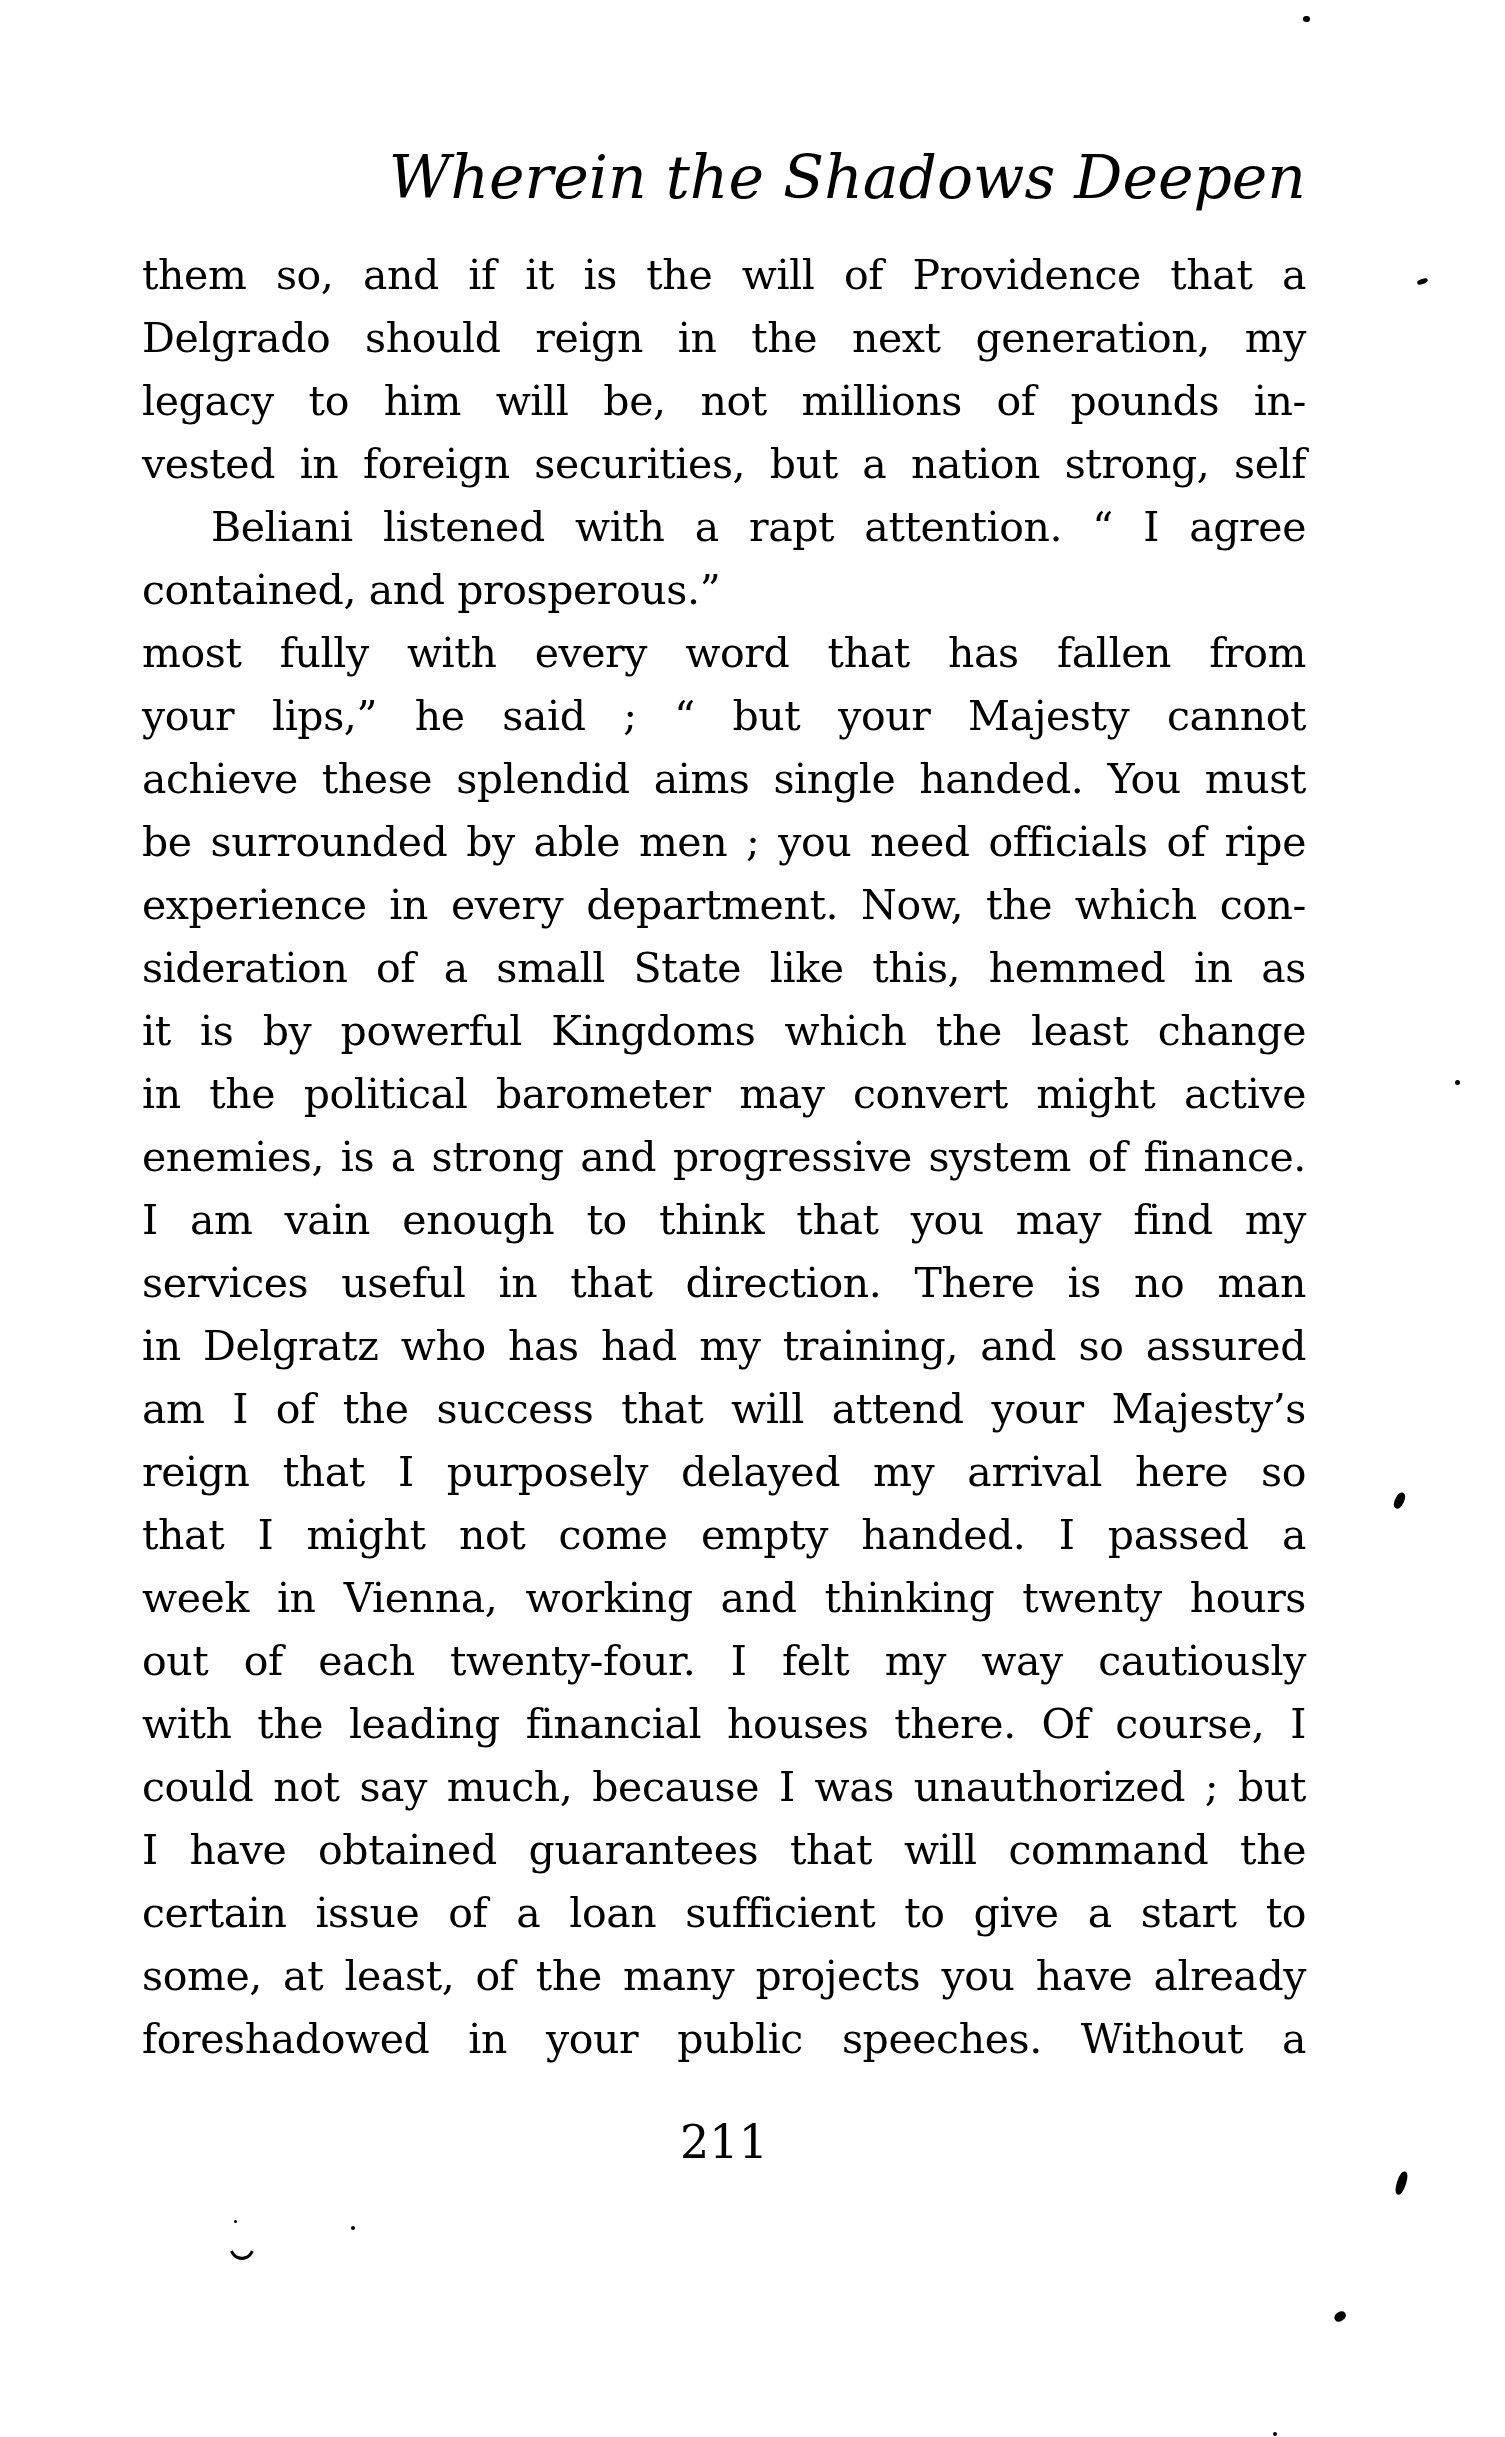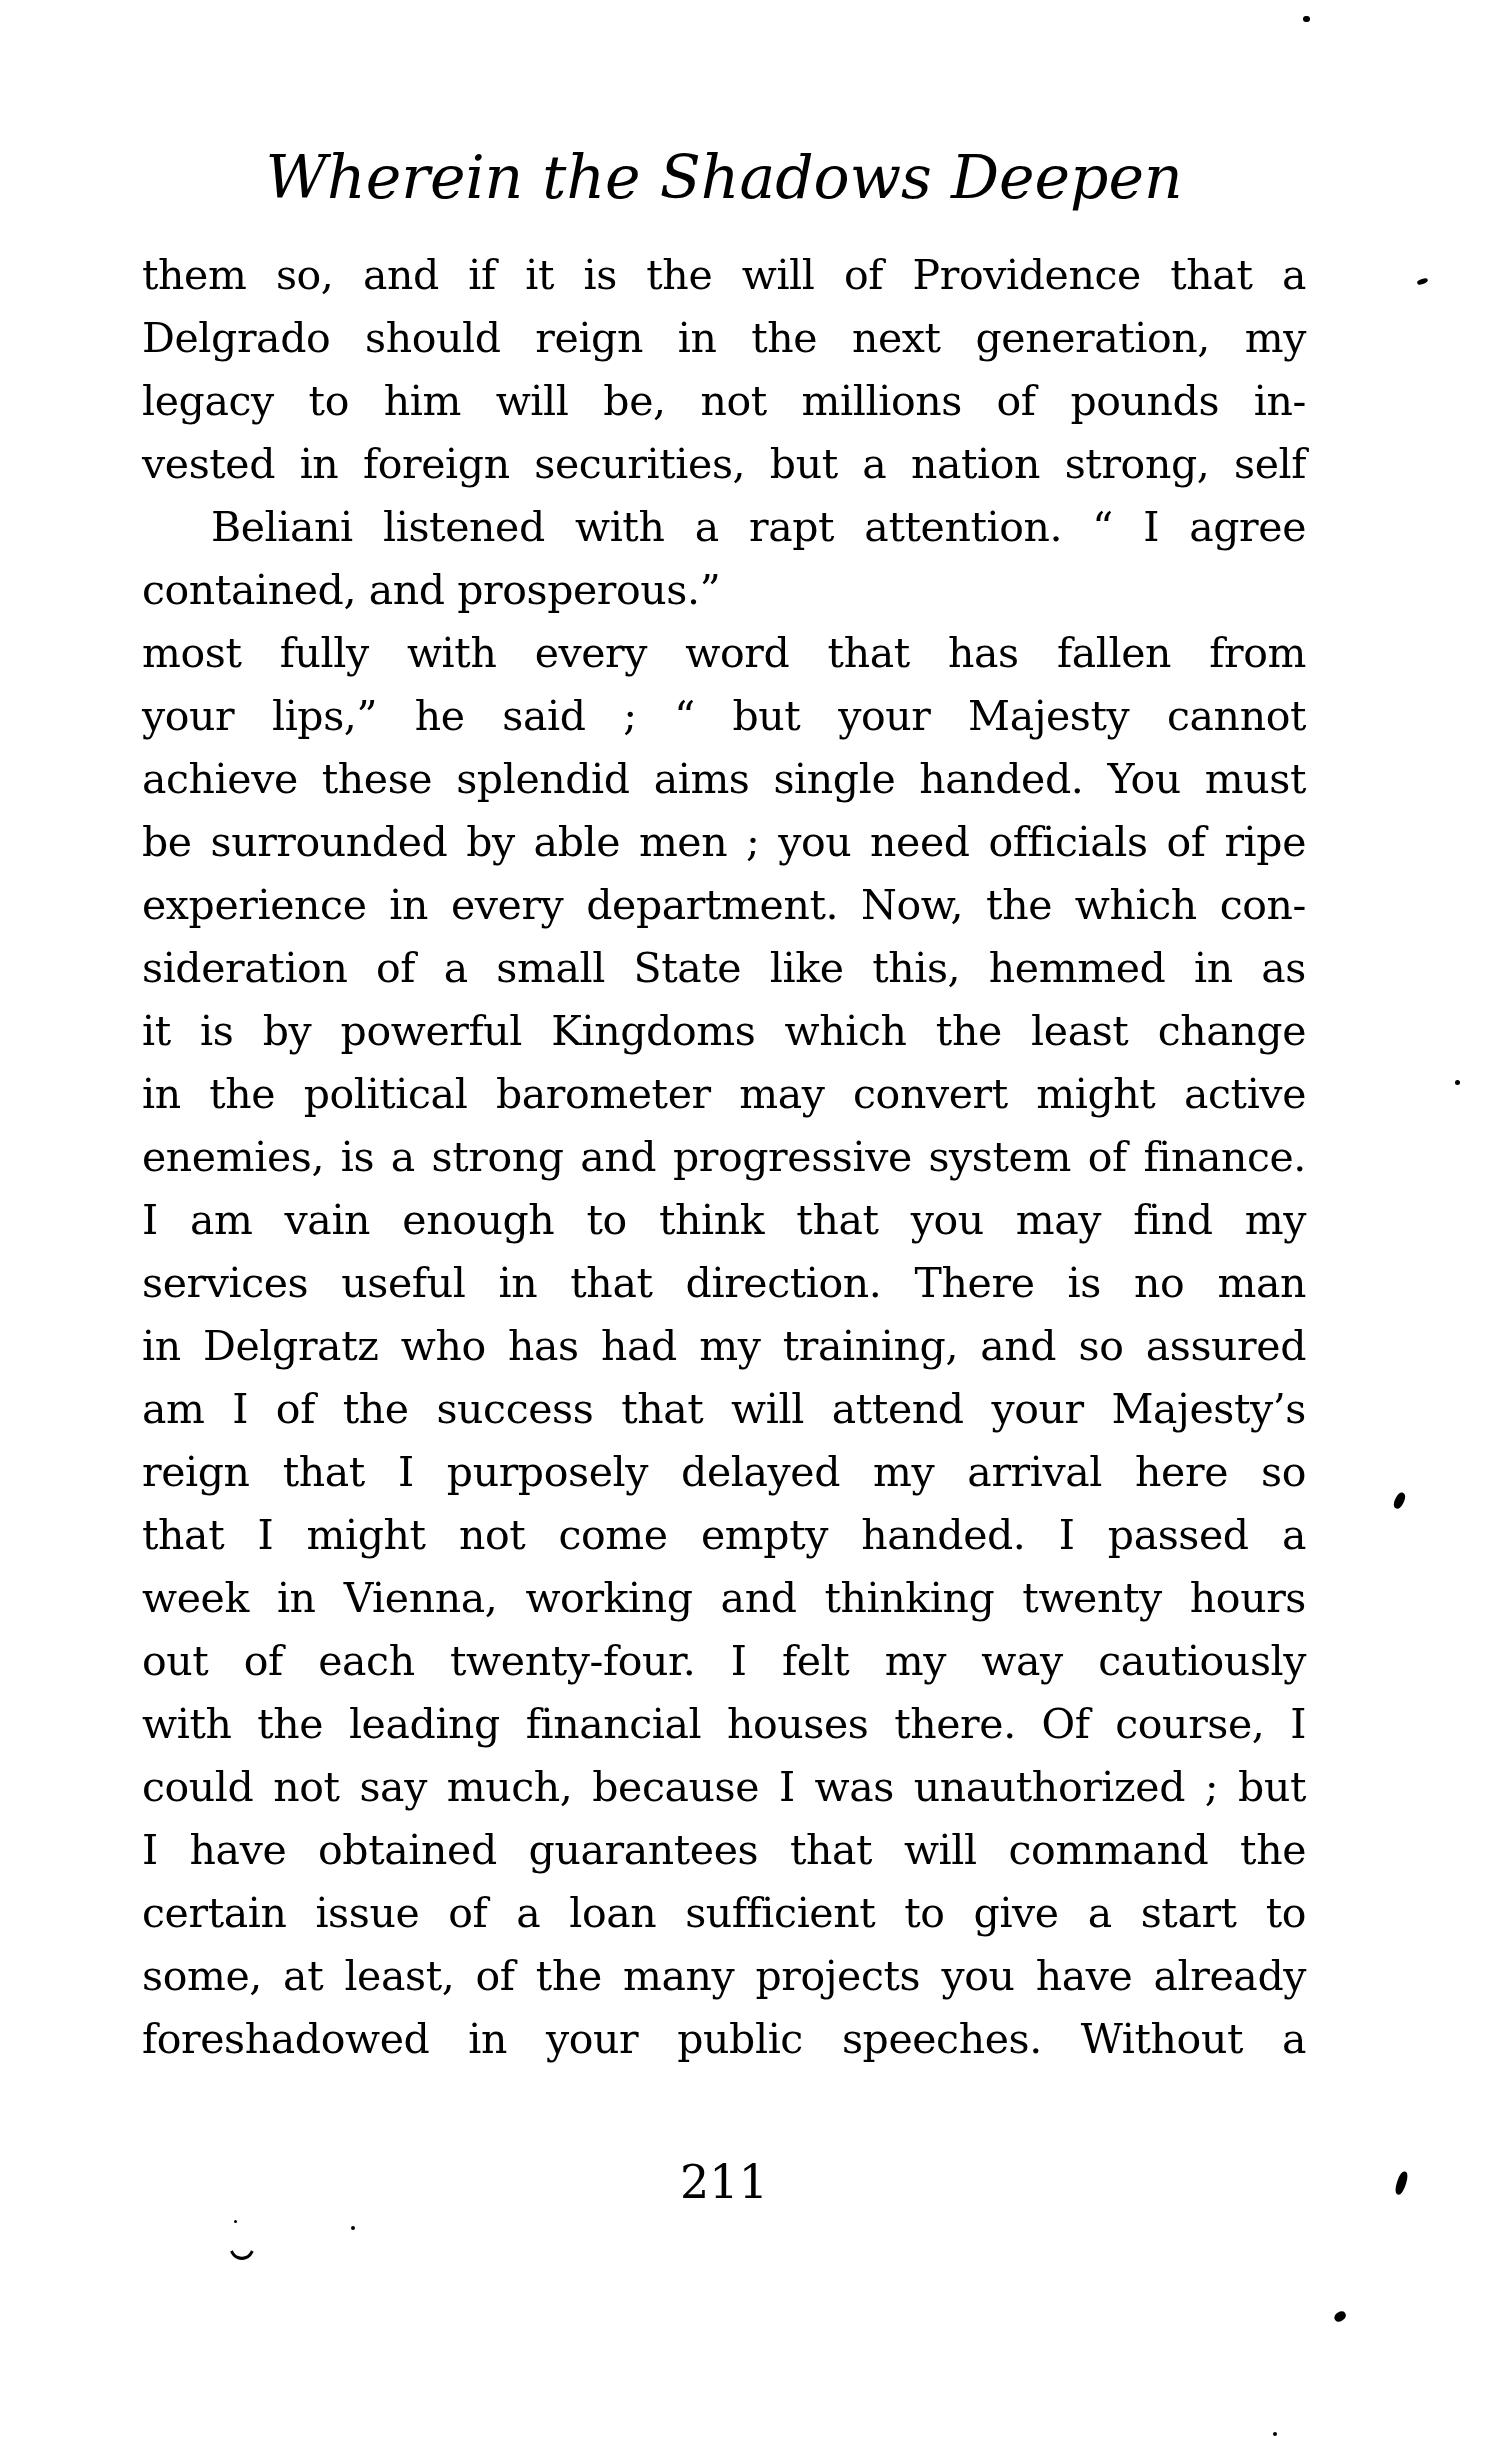--- a/index.html
+++ b/index.html
@@ -14,21 +14,21 @@
     background: #ffffff;
     color: #000000;
     font-family: "DejaVu Serif", "Liberation Serif", serif;
     overflow: hidden;
   }
   .running-header {
     position: absolute;
     top: 144px;
     left: 142px;
     width: 1164px;
-    text-align: center;
+    text-align: right;
     font-style: italic;
     font-size: 60px;
     line-height: 1.1;
     white-space: nowrap;
   }
   .body-text {
     position: absolute;
     top: 232px;
     left: 142px;
     width: 1164px;
@@ -51,21 +51,20 @@
     text-indent: 69px;
   }
   .page-number {
     position: absolute;
     top: 2119px;
     left: 142px;
     width: 1164px;
     text-align: center;
     font-size: 46px;
     line-height: 1;
-    margin-top: 40px;
   }
   .artifacts { position: absolute; inset: 0; pointer-events: none; }
   .mark {
     position: absolute;
     background: #000;
   }
   .mark.dot { border-radius: 50%; }
   .mark.bar { border-radius: 45%; }
   .mark.glyph {
     background: none;

